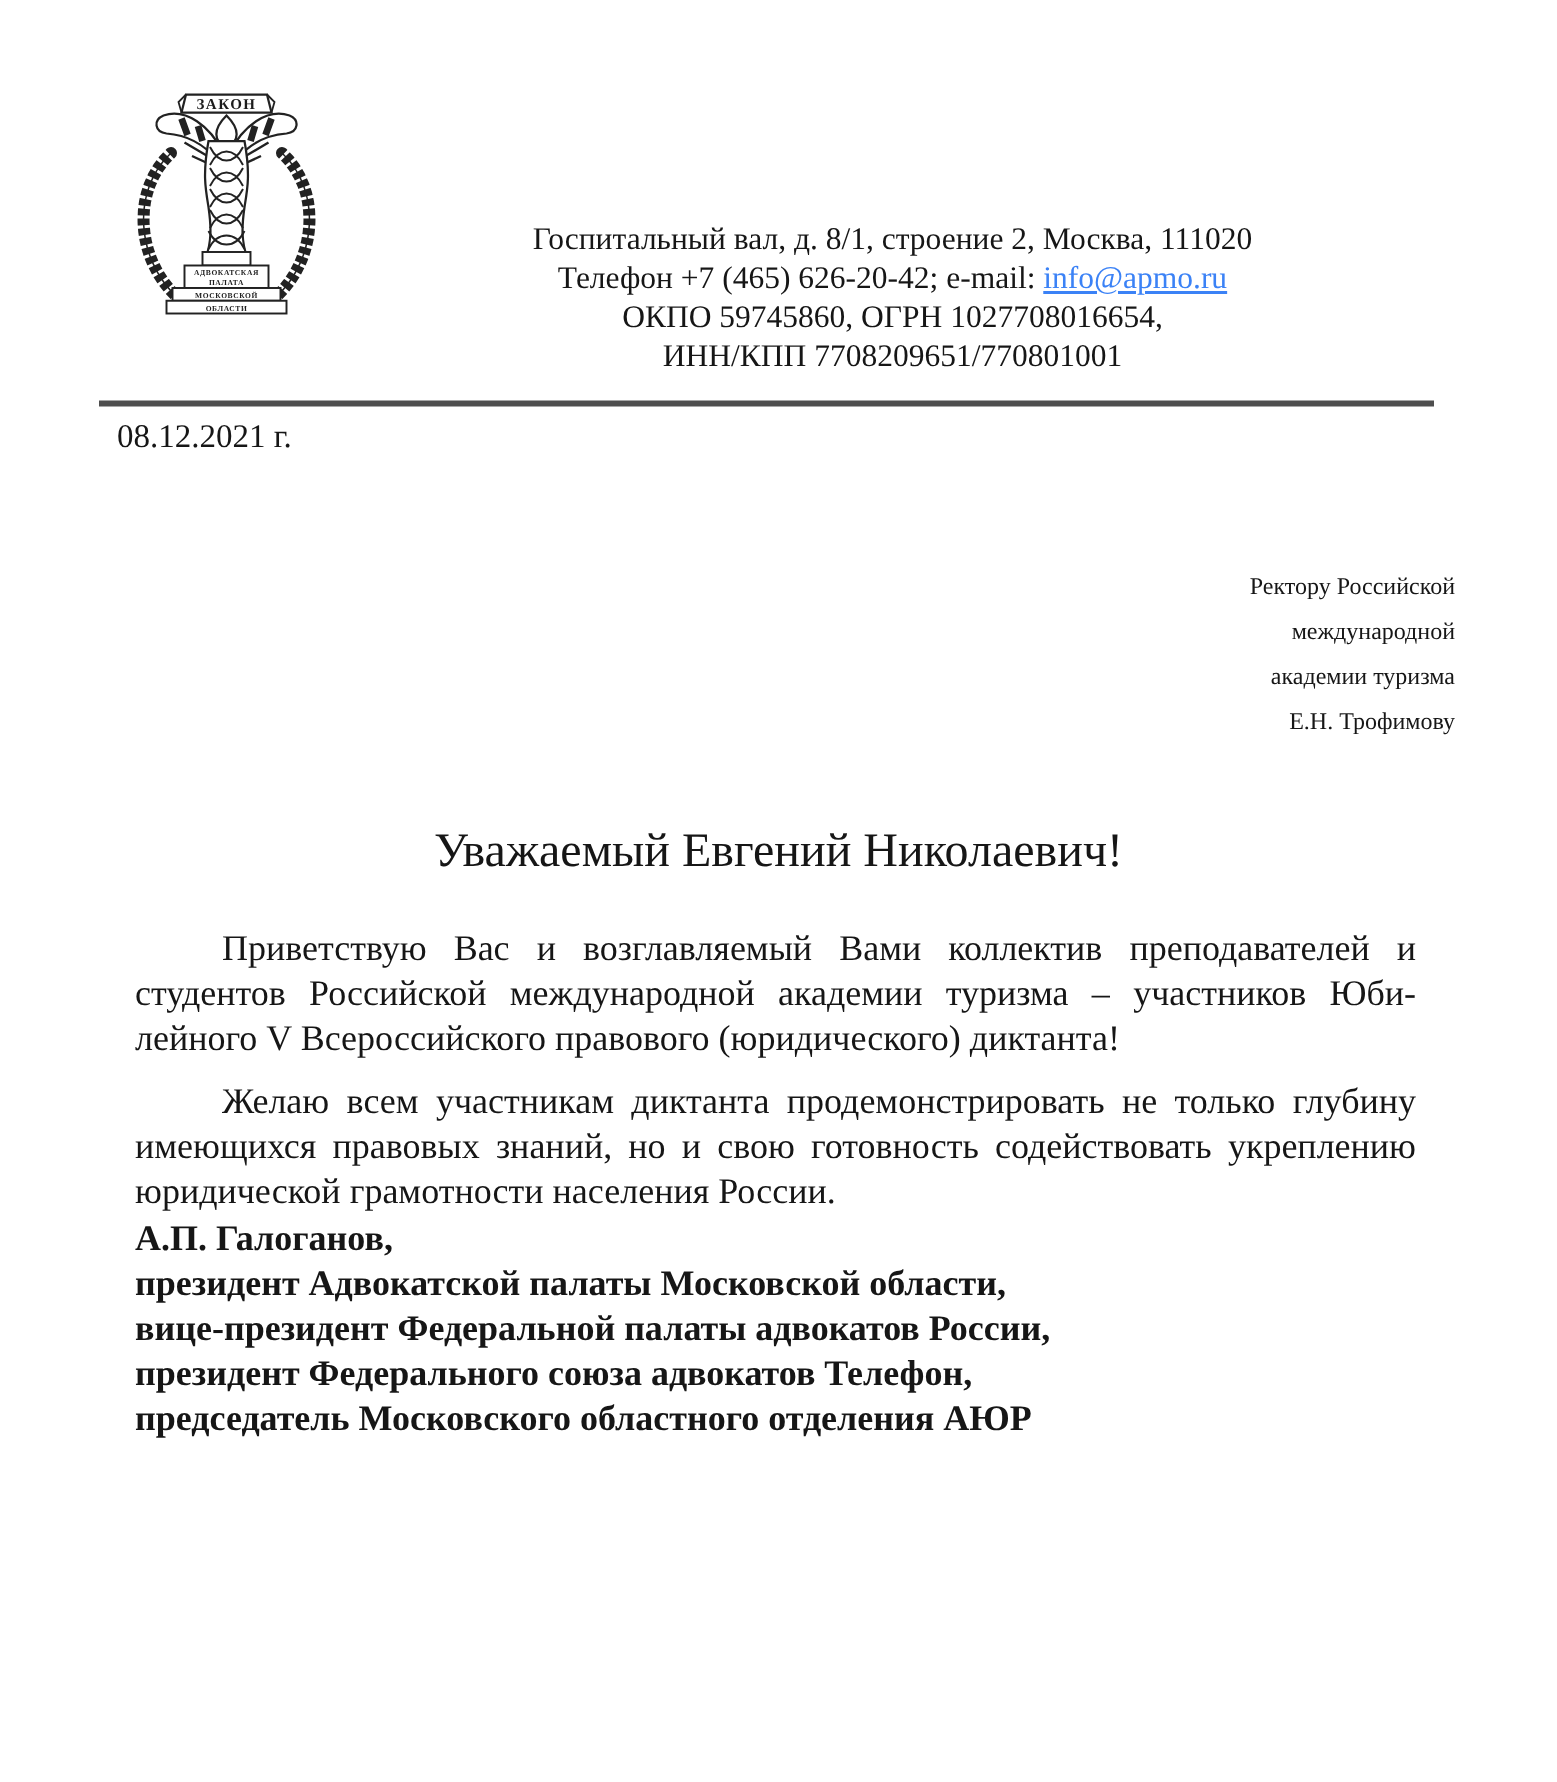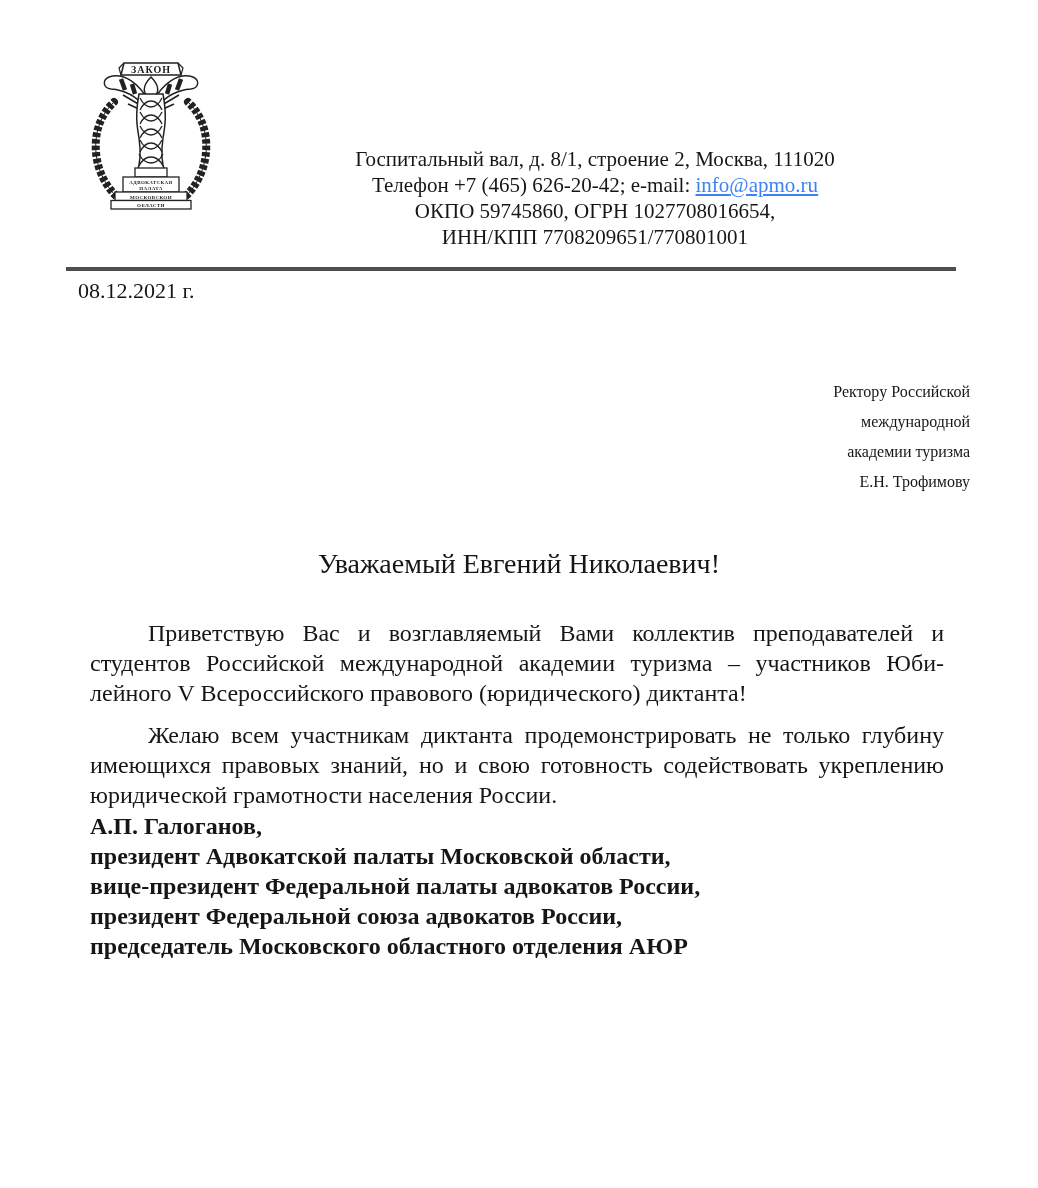--- a/index.html
+++ b/index.html
@@ -64,21 +64,21 @@
     font-size: 16px;
     font-weight: normal;
     line-height: 30px;
     margin-top: 44px;
   }
 
   
   .salutation {
     position: absolute; left: 0; top: 548px; width: 1038px;
     text-align: center;
-    font-size: 28px;
+    font-size: 32px;
   }
 
   .body-text {
     position: absolute; left: 78px; top: 606px; width: 878px;
     font-size: 24px;
     line-height: 30px;
     text-align: justify;
   }
   .body-text p { margin: 12px; text-indent: 58px; hyphens: manual; }
 
@@ -164,17 +164,17 @@
 
   <div class="body-text">
     <p>Приветствую Вас и возглавляемый Вами коллектив преподавателей и студентов Российской международной академии туризма – участников Юби­лейного V Всероссийского правового (юридического) диктанта!</p>
     <p>Желаю всем участникам диктанта продемонстрировать не только глубину имеющихся правовых знаний, но и свою готовность содействовать укреплению юридической грамотности населения России.</p>
   </div>
 
   <div class="signature">
     <div>А.П. Галоганов,</div>
     <div>президент Адвокатской палаты Московской области,</div>
     <div>вице-президент Федеральной палаты адвокатов России,</div>
-    <div>президент Федеральной союза адвокатов России,</div>
+    <div>президент Федерального союза адвокатов Телефон,</div>
     <div>председатель Московского областного отделения АЮР</div>
   </div>
 
 </div>
 
 </body></html>

